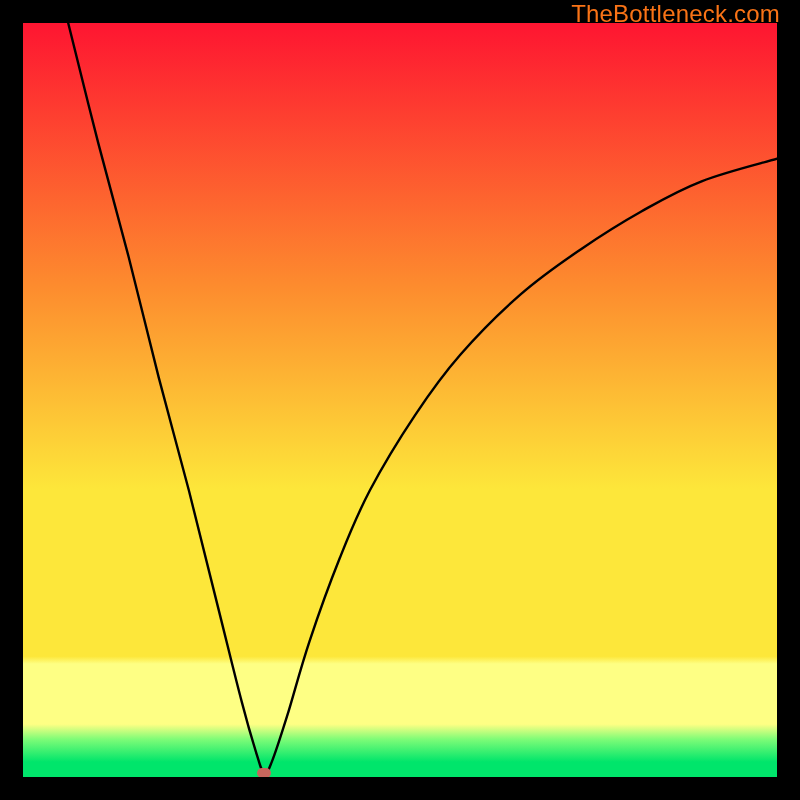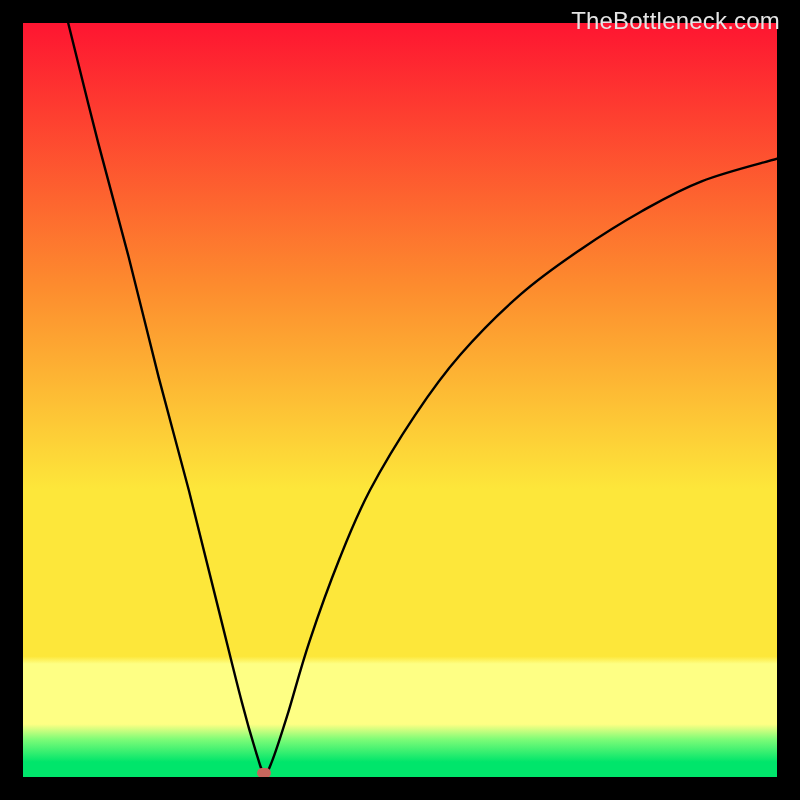--- a/index.html
+++ b/index.html
@@ -11,25 +11,25 @@
     overflow: hidden;
   }
   .outer {
     position: relative;
     width: 800px;
     height: 800px;
     background: #000;
   }
   .watermark {
     position: absolute;
-    top: 7px;
+    top: 0;
     right: 20px;
     font-family: Arial, Helvetica, sans-serif;
     font-size: 24px;
-    color: #e5e5e5;
+    color: #f97316;
     letter-spacing: 0.2px;
     z-index: 4;
   }
   .plot-area {
     position: absolute;
     left: 23px;
     top: 23px;
     width: 754px;
     height: 754px;
     overflow: hidden;

